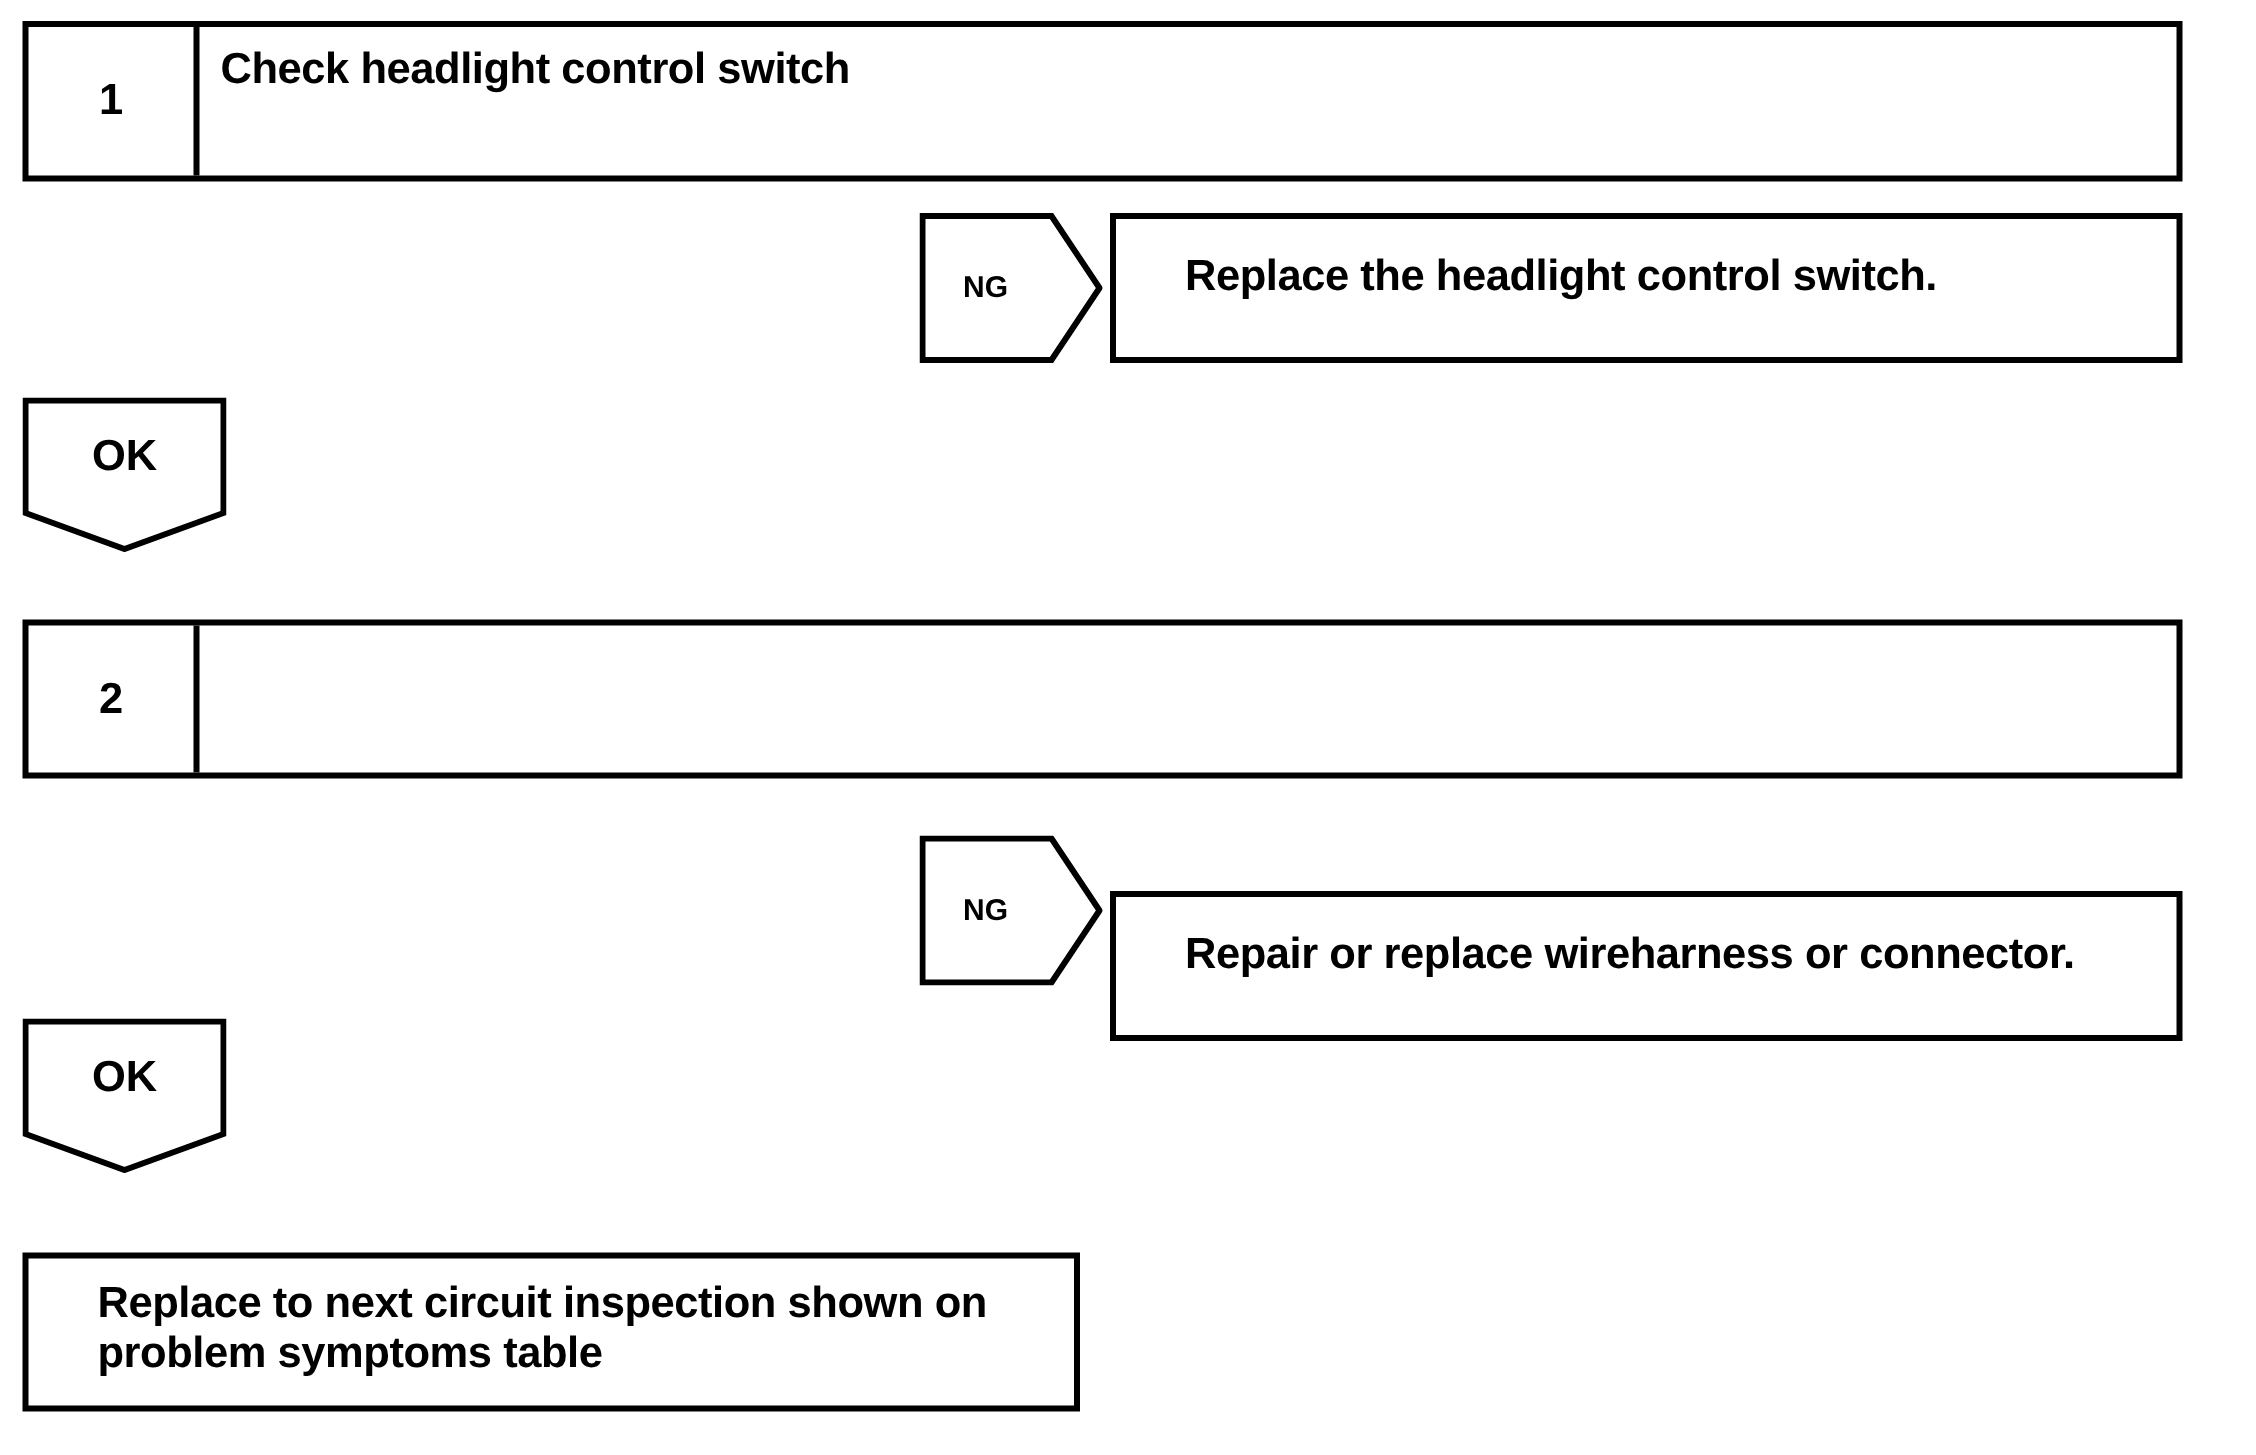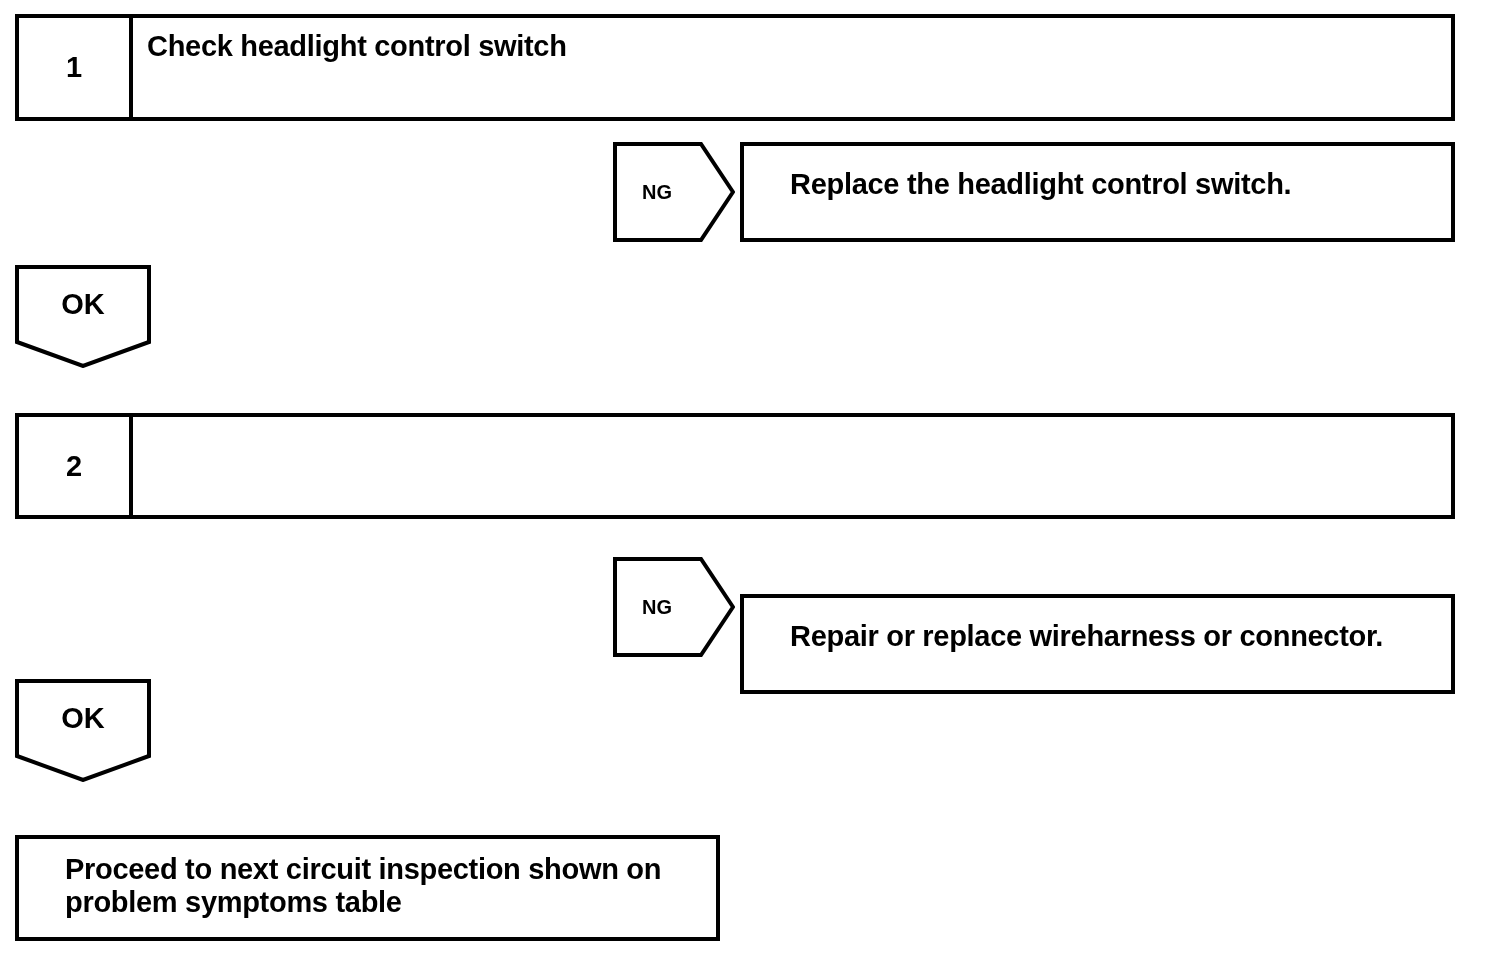--- a/index.html
+++ b/index.html
@@ -169,16 +169,16 @@
   </div>
 
   <div class="ok-arrow" style="left:15px; top:679px; width:136px; height:103px;">
     <svg width="136" height="103" viewBox="0 0 136 103" aria-hidden="true">
       <polygon points="2,2 134,2 134,77 68,101 2,77" fill="#ffffff" stroke="#000000" stroke-width="4" stroke-linejoin="miter"></polygon>
     </svg>
     <span class="ok-label">OK</span>
   </div>
 
   <div class="node result-box" style="left:15px; top:835px; width:705px; height:106px;">
-    <div class="result-text">Proceed to next circuit inspection shown on problem symptoms table</div>
+    <div class="result-text">Replace to next circuit inspection shown on problem symptoms table</div>
   </div>
 
 </div>
 
 </body></html>

